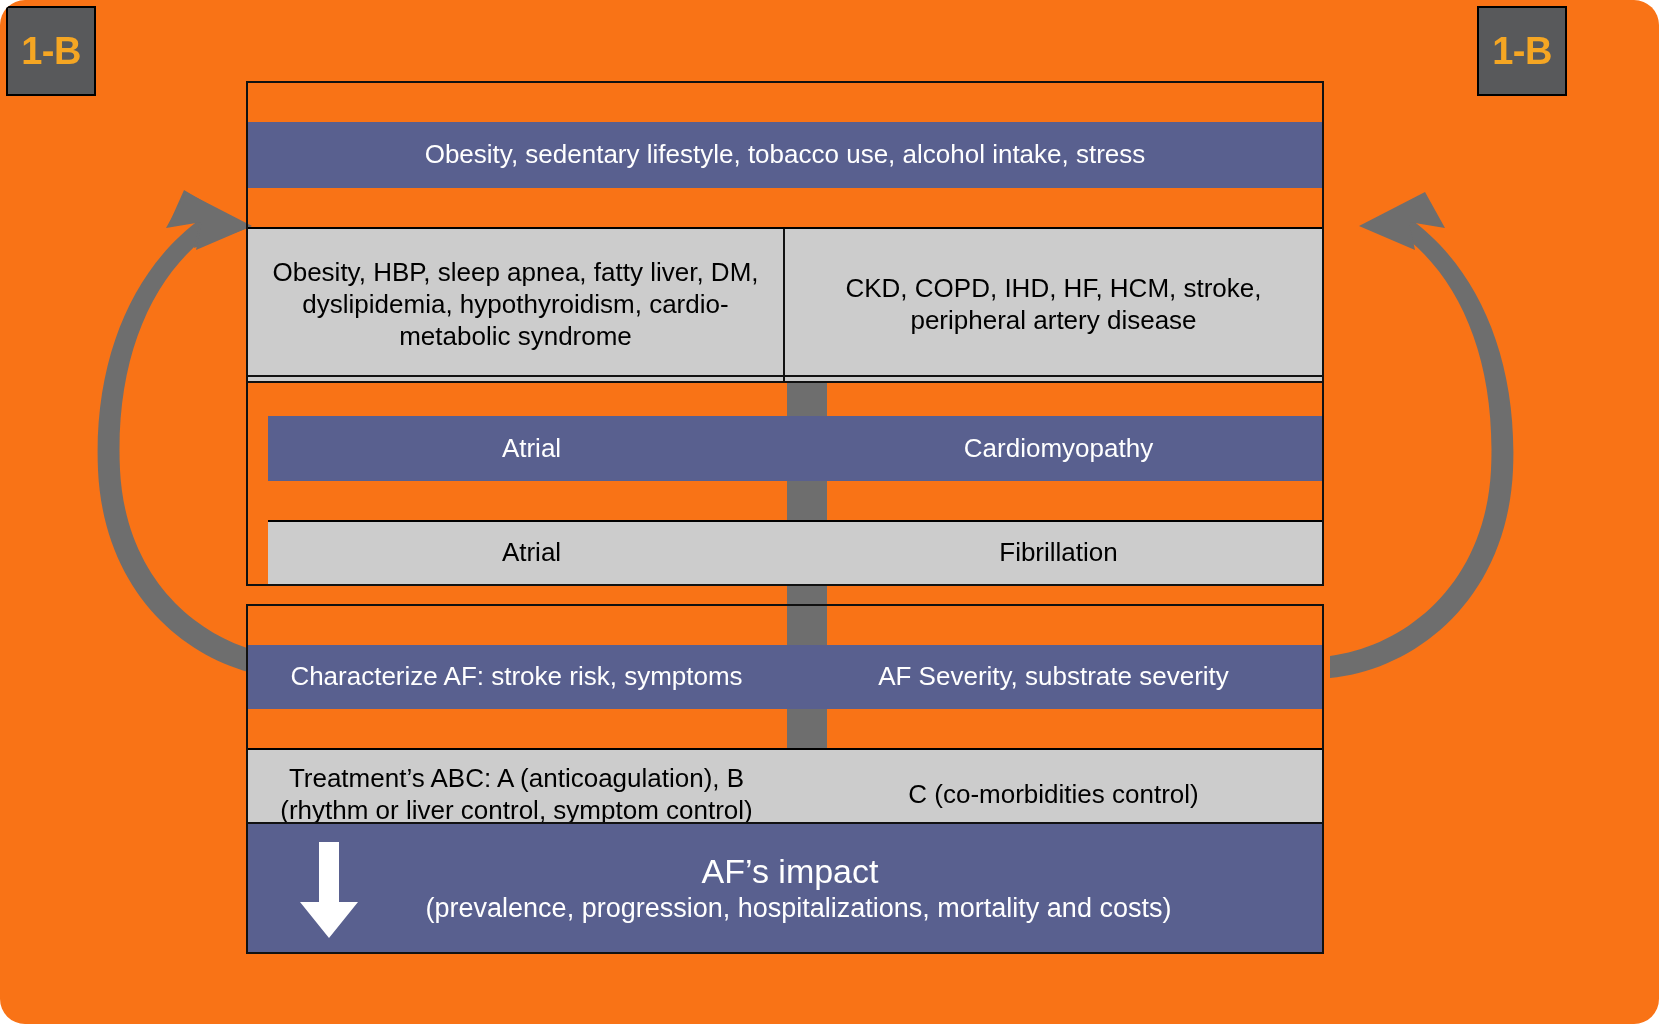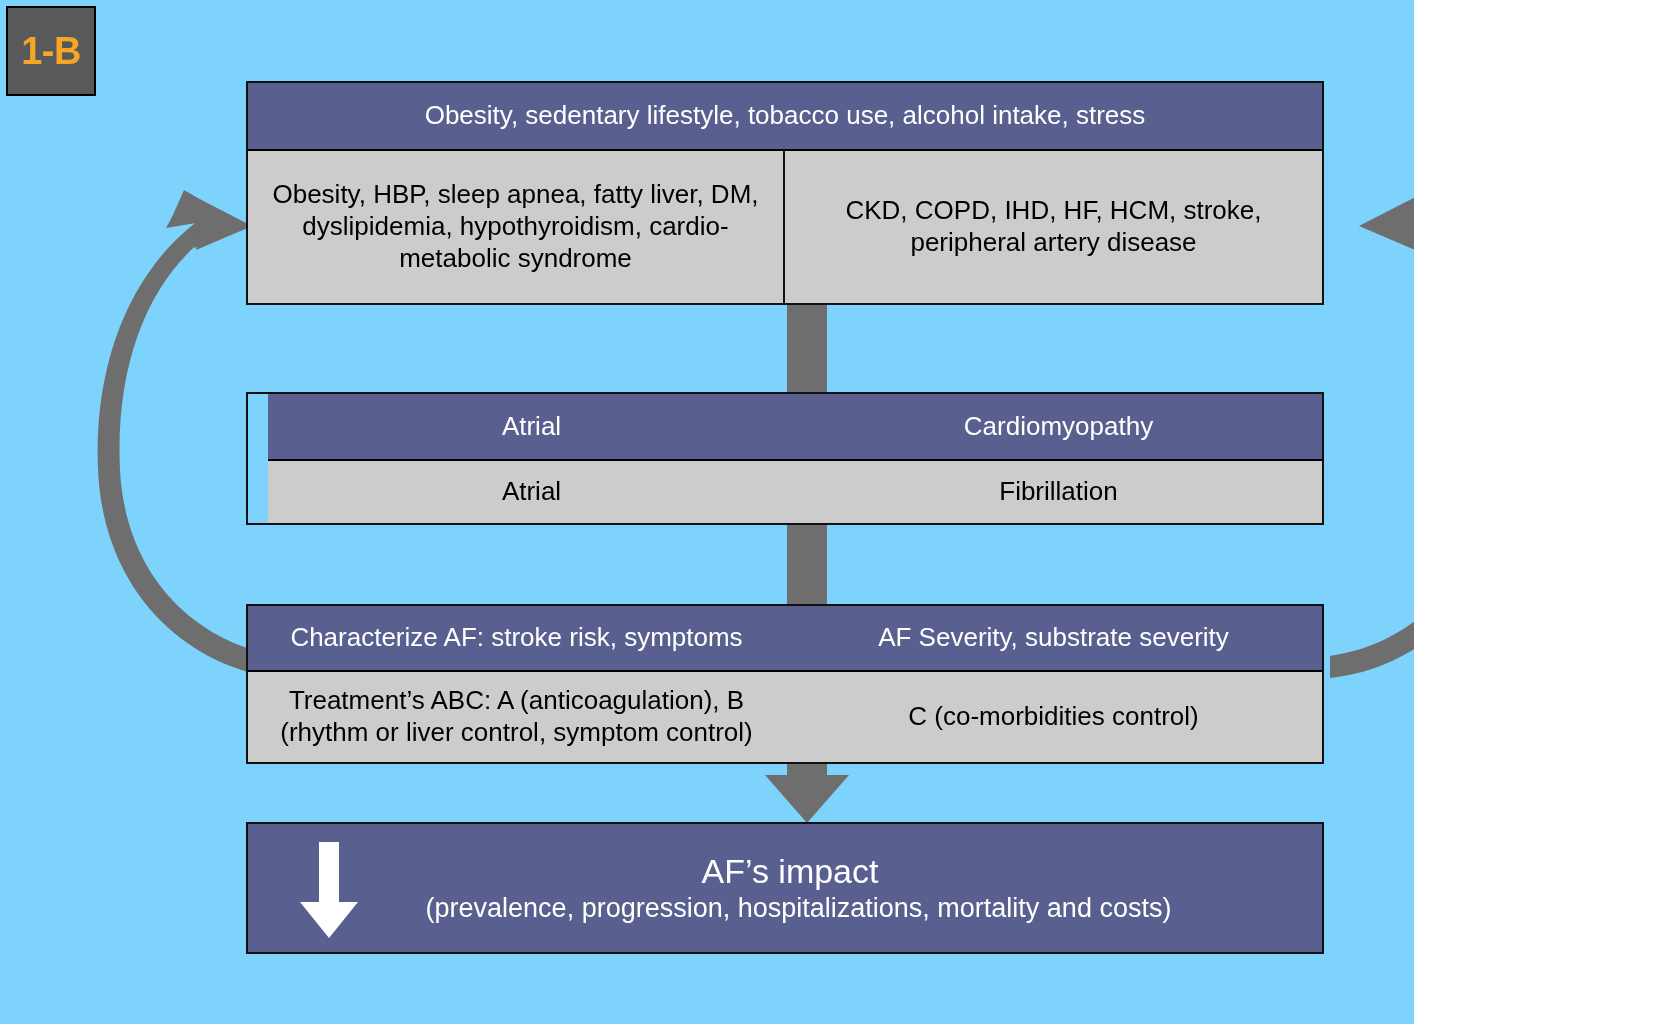--- a/index.html
+++ b/index.html
@@ -5,24 +5,25 @@
   html, body {
     margin: 0;
     padding: 0;
     background: #ffffff;
   }
   body {
     font-family: "Liberation Sans", sans-serif;
   }
   #slide {
     position: relative;
-    width: 1414px;
+    width: 1659px;
     height: 1024px;
-    background: #7dd3fc;
+    background: #f97316;
     overflow: hidden;
+    border-radius: 25px;
   }
 
   
   .badge {
     position: absolute;
     width: 86px;
     height: 86px;
     background: #58595b;
     border: 2px solid #000000;
     color: #f5a623;
@@ -60,20 +61,21 @@
   .panel {
     position: absolute;
     left: 246px;
     width: 1078px;
     box-sizing: border-box;
     border: 2px solid #111111;
   }
   .row {
     display: flex;
     width: 100%;
+    margin-top: 39px;
   }
   .cell {
     box-sizing: border-box;
     display: flex;
     align-items: center;
     justify-content: center;
     text-align: center;
     line-height: 1.22;
     padding: 6px 12px;
   }
@@ -89,21 +91,21 @@
     color: #000000;
   }
   .divider-right { border-right: 2px solid #111111; }
   .divider-top   { border-top: 2px solid #000000; }
 
   
   #panel-risk        { top: 81px; }
   #panel-risk .hdr   { height: 66px; font-size: 26px; }
   #panel-risk .body  { height: 152px; font-size: 26px; }
 
-  #panel-cardio          { top: 392px; padding-left: 20px; }
+  #panel-cardio          { top: 375px; padding-left: 20px; }
   #panel-cardio .hdr     { height: 65px; font-size: 26px; }
   #panel-cardio .body    { height: 62px; font-size: 26px; }
 
   #panel-manage          { top: 604px; }
   #panel-manage .hdr     { height: 64px; font-size: 26px; }
   #panel-manage .body    { height: 90px; font-size: 26px; }
 
   #panel-impact {
     top: 822px;
     height: 132px;

